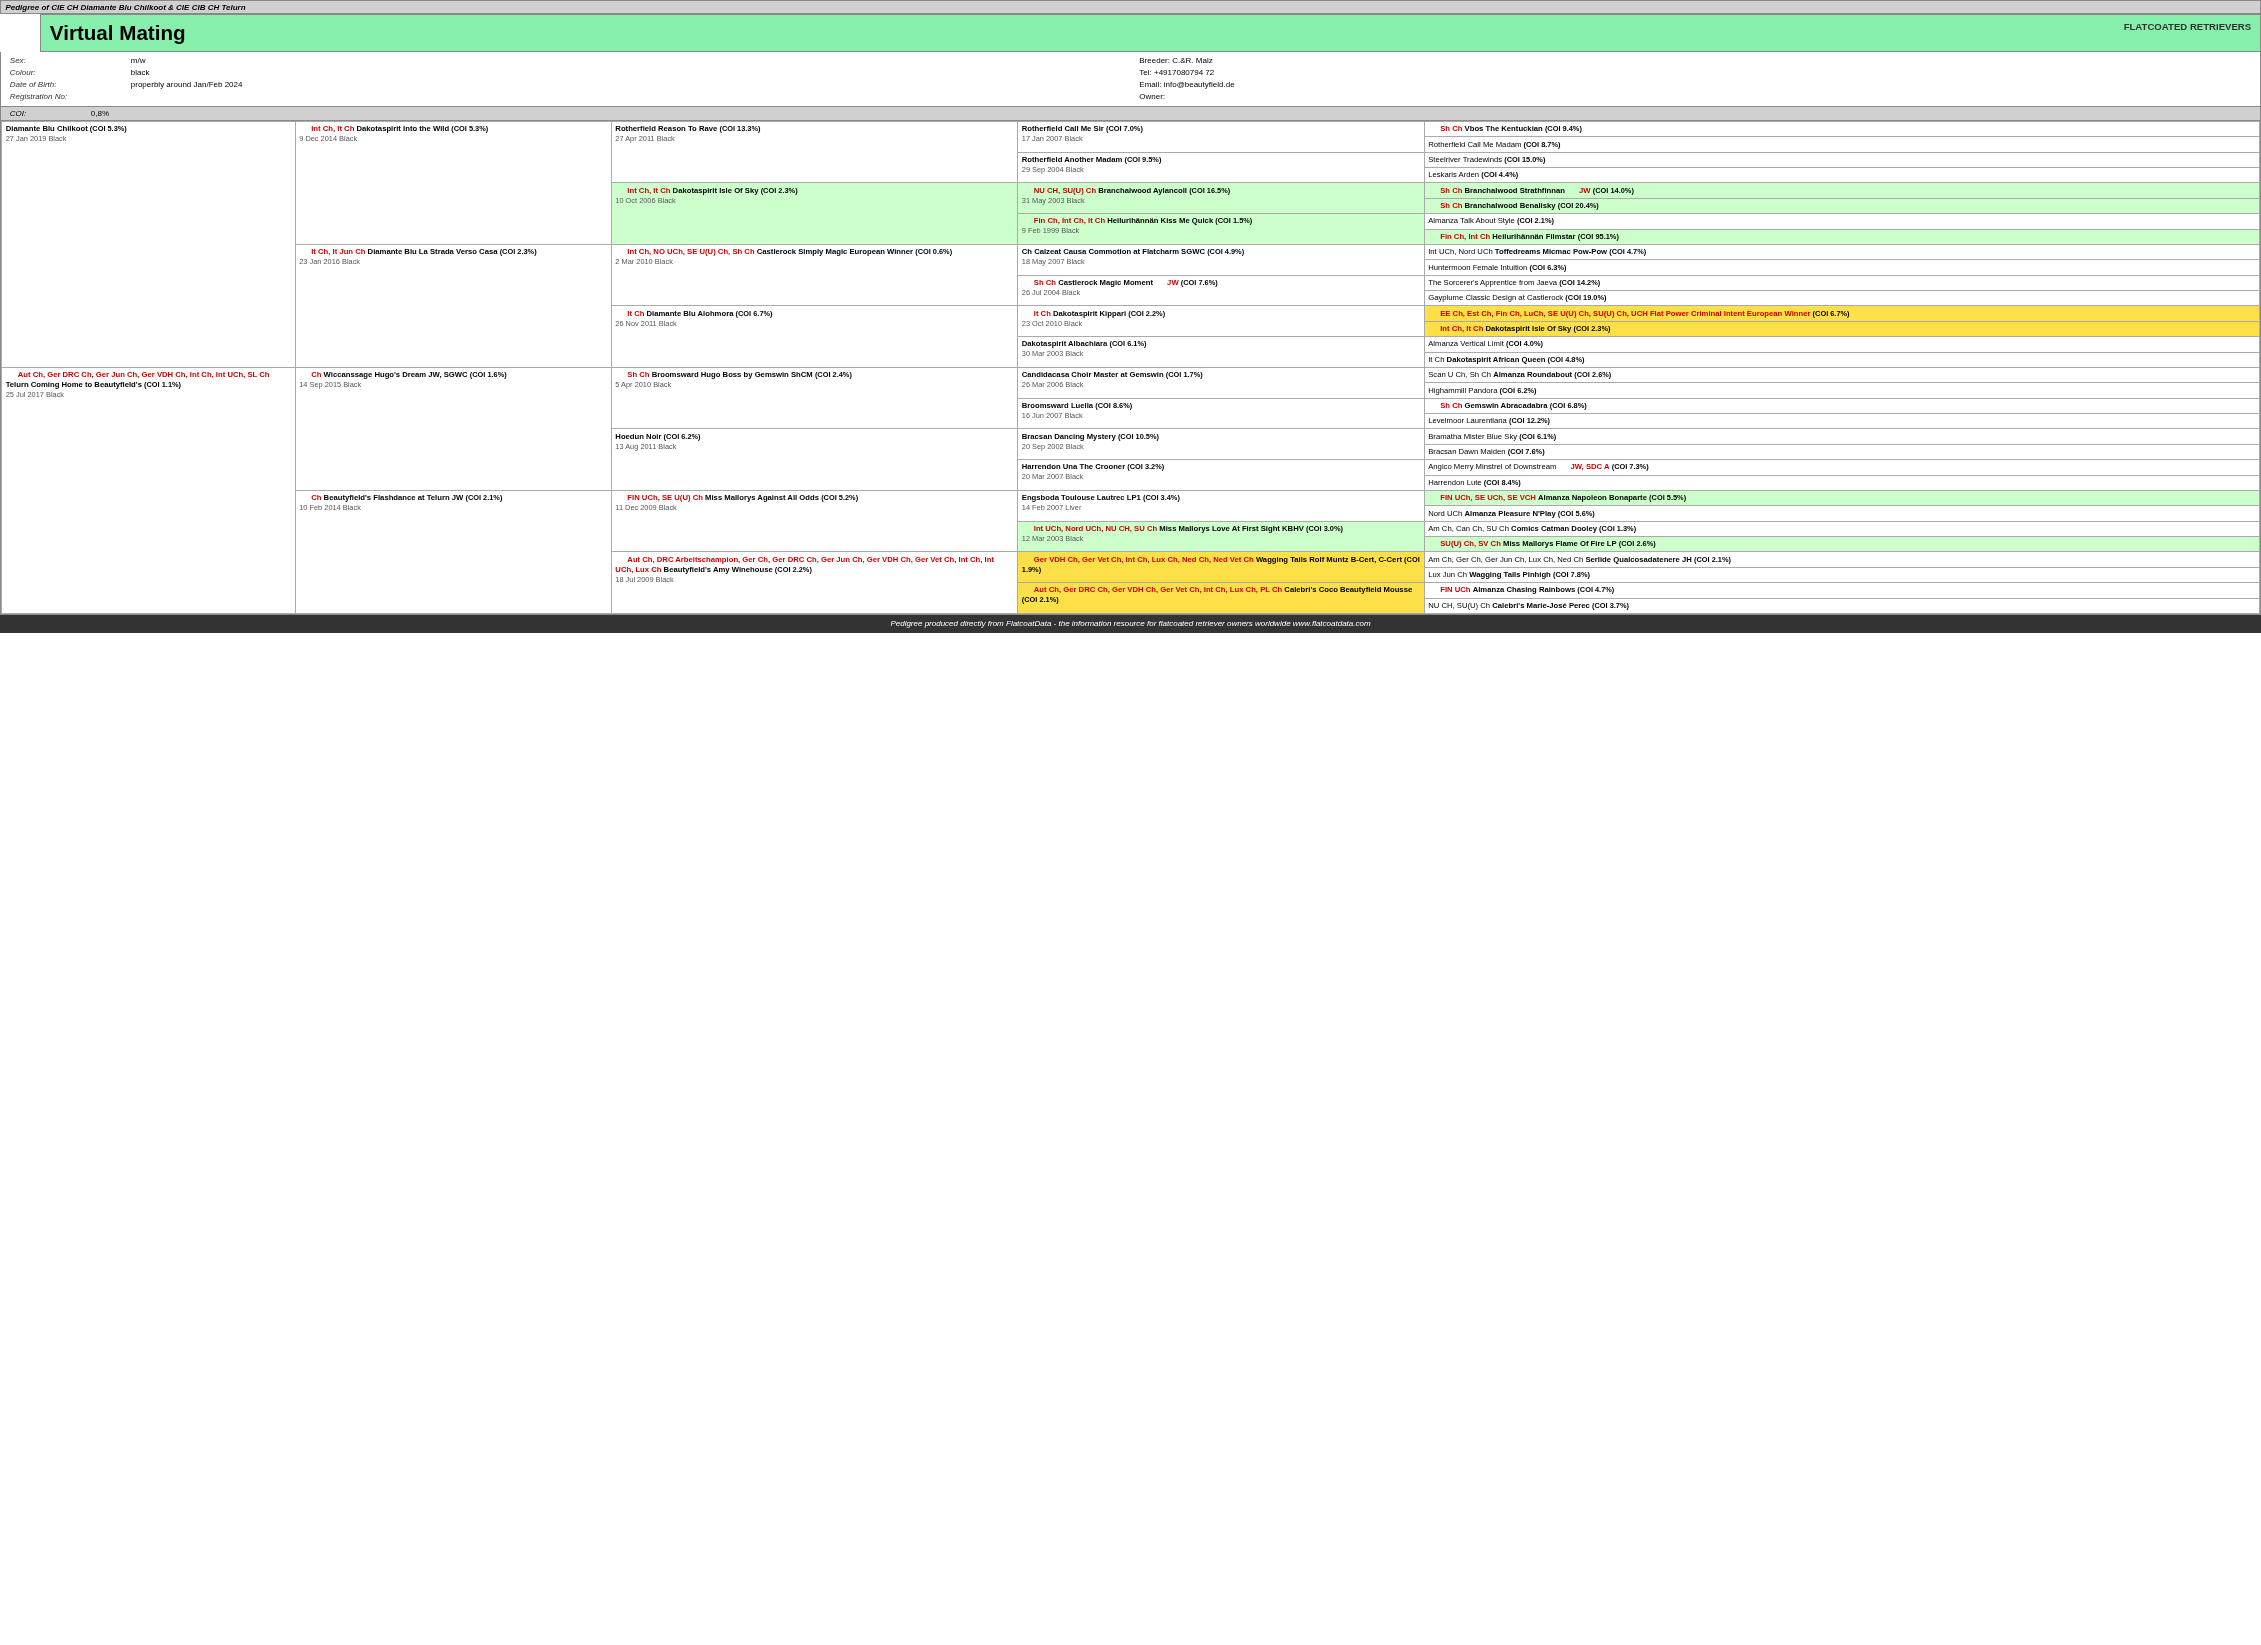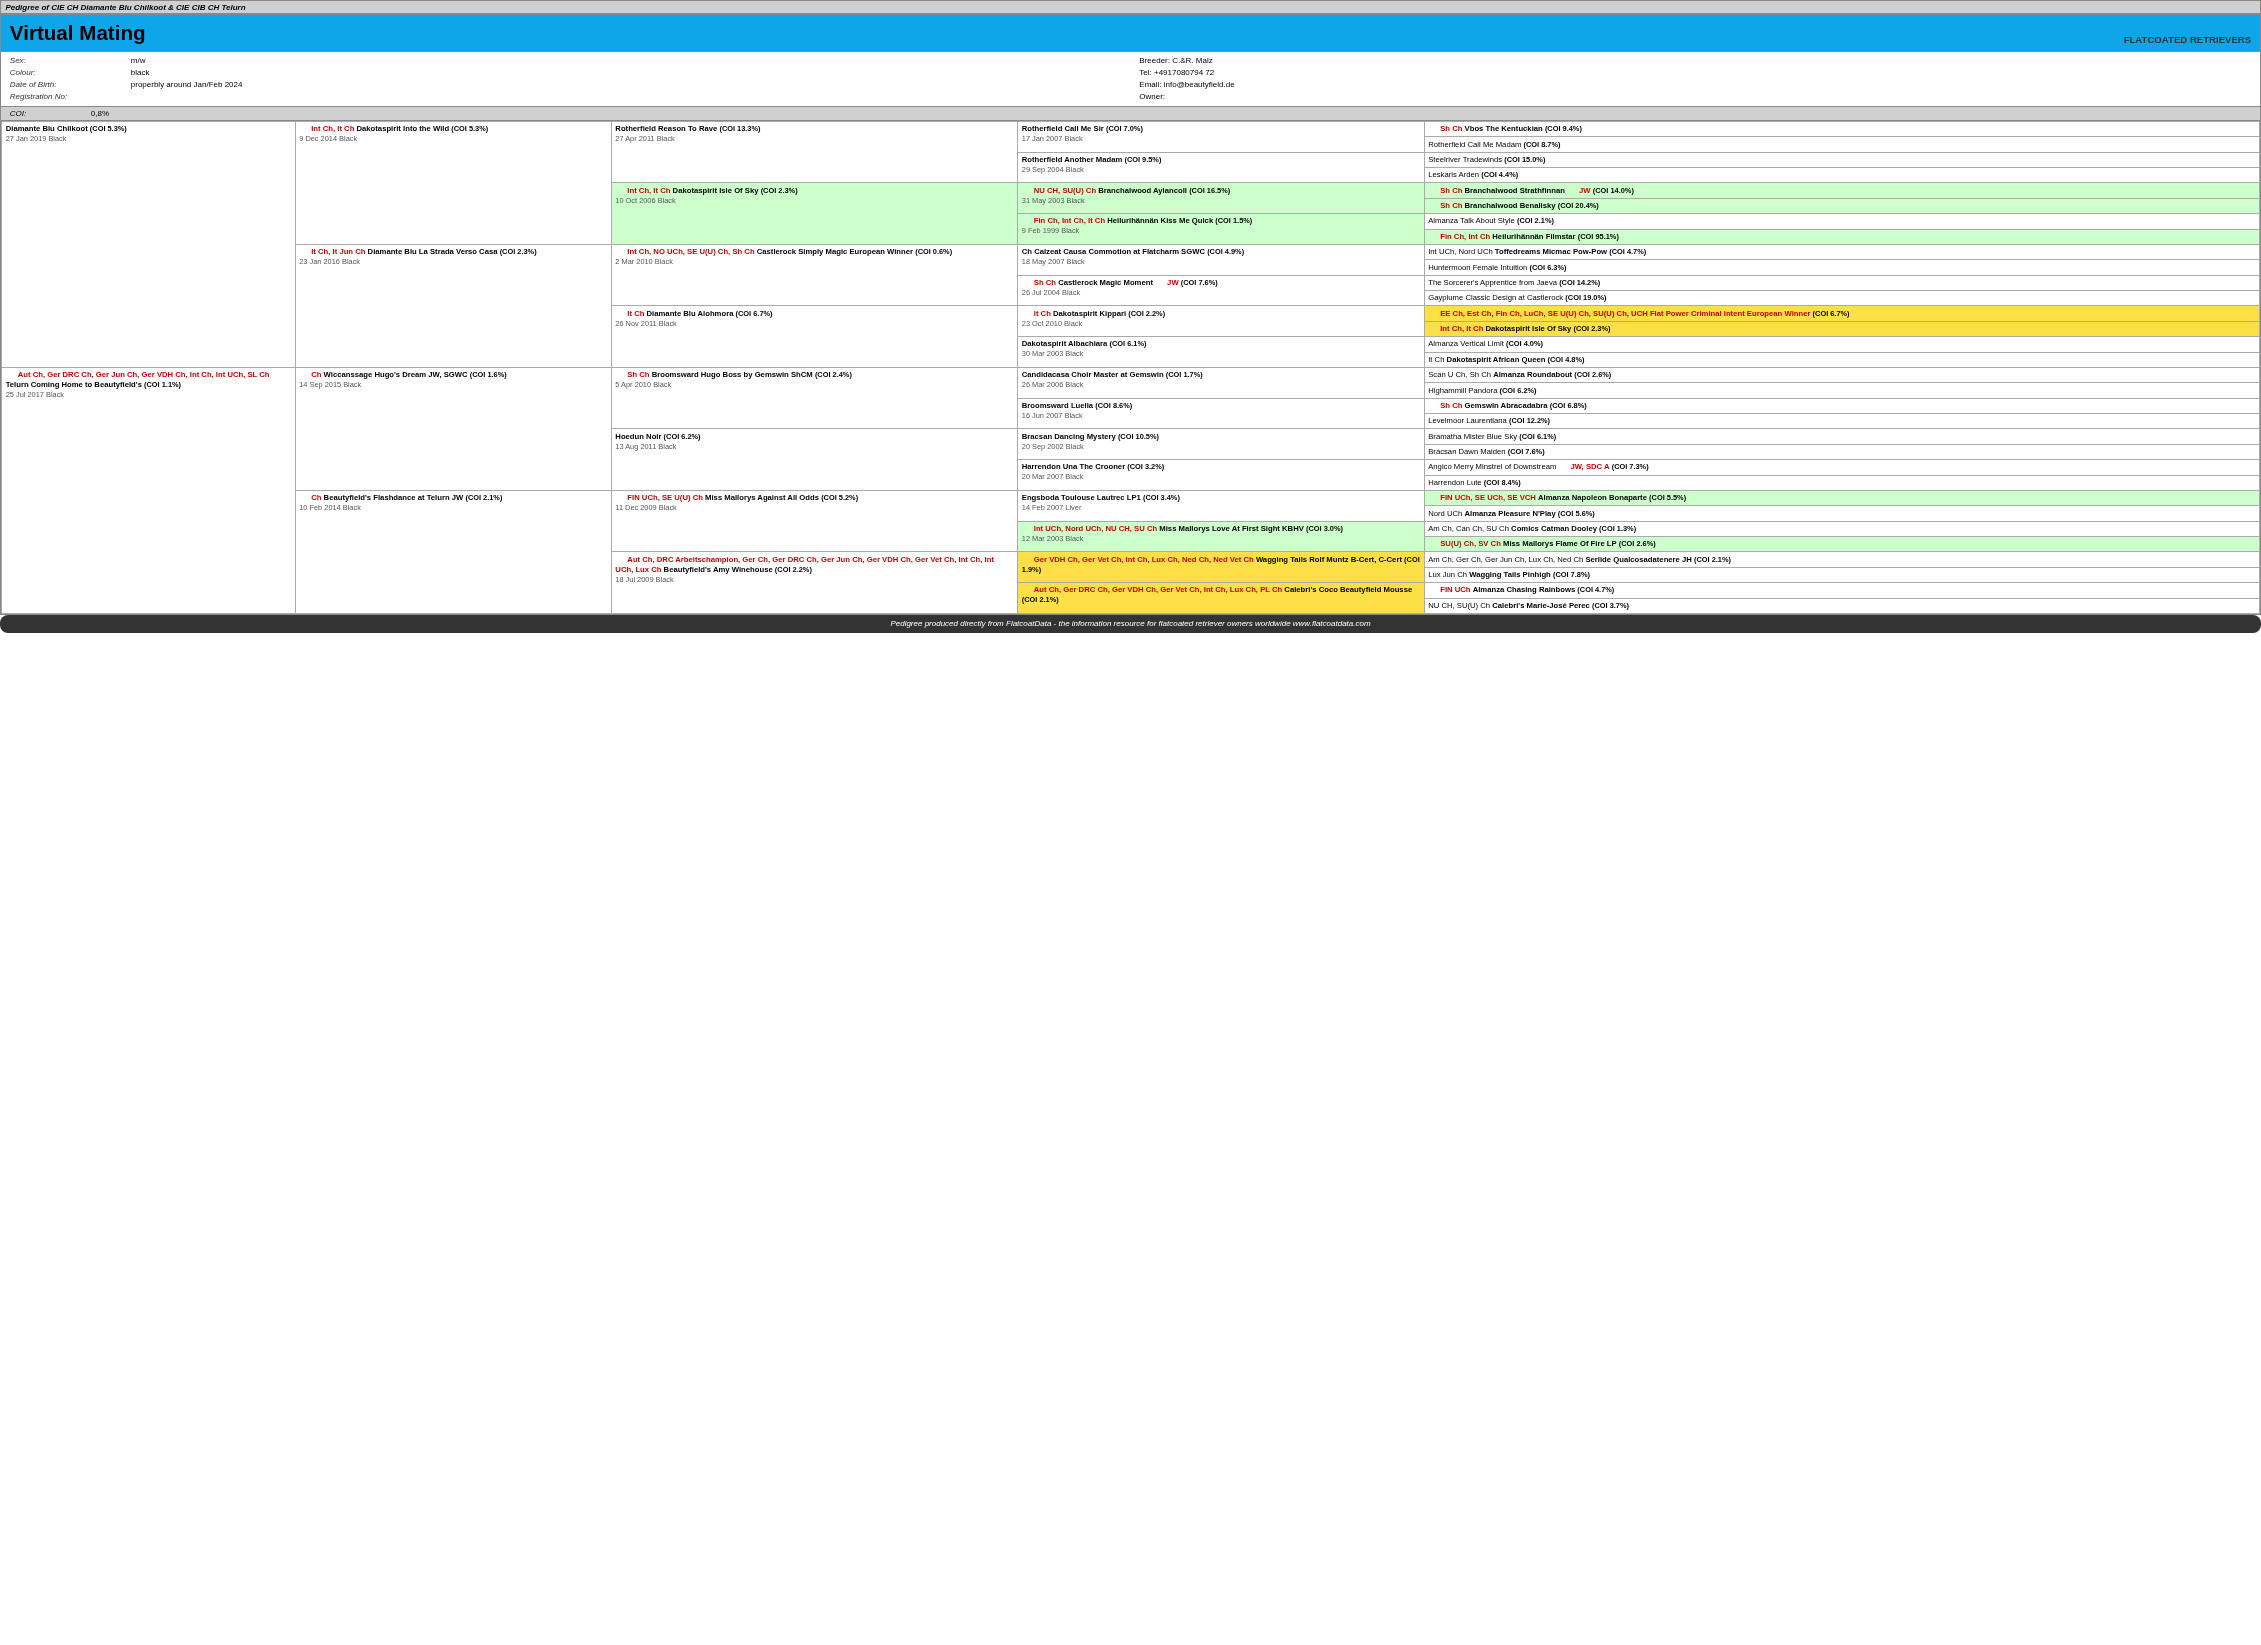--- a/index.html
+++ b/index.html
@@ -10,24 +10,25 @@
       border: 0.7px solid #888;
       padding: 1.5px 4.4px;
       font-style: italic;
       font-size: 8px;
       font-weight: bold;
     }
 
     .main-header {
       display: flex;
       justify-content: space-between;
-      align-items: flex-end;
-      background: #0ea5e9;
+      align-items: flex-start;
+      background: #86efac;
       border: 0.7px solid #888;
       padding: 5.9px 8.8px;
+      margin-left: 40px;
     }
 
     .main-header h1 {
       font-size: 20.6px;
       font-weight: bold;
     }
 
     .breed-label {
       font-size: 9.6px;
       font-weight: bold;
@@ -107,21 +108,20 @@
     .dog-date { color: #555; font-size: 7.4px; }
     .coi-text { font-weight: bold; font-size: 7.4px; }
 
     .footer {
       background: #333;
       color: #fff;
       text-align: center;
       padding: 4.4px;
       font-size: 8px;
       font-style: italic;
-      border-radius: 8px;
     }
   </style>
 </head>
 <body>
 
 <div class="header-title-bar">
   <span>Pedigree of CIE CH Diamante Blu Chilkoot &amp; CIE CIB CH Telurn</span>
 </div>
 
 <div class="main-header">

